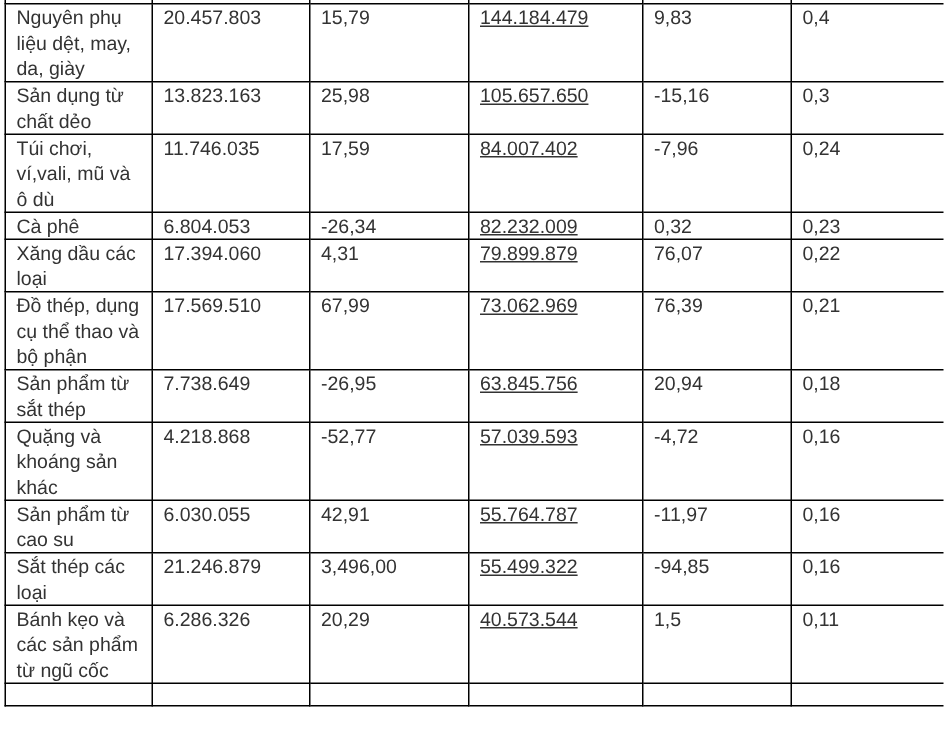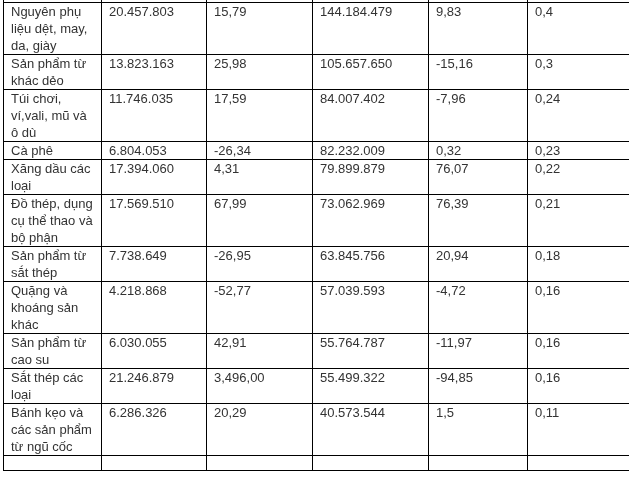--- a/index.html
+++ b/index.html
@@ -33,21 +33,21 @@
     font-size: 13px;
     line-height: 17px;
     color: #333333;
     padding: 0 4px 0 7px;
     overflow: hidden;
     word-wrap: break-word;
   }
   td.c-name { width: 97px;  padding: 0 9px 0 6px; }
   td.c-v1   { width: 104px; margin-top: 16px; }
   td.c-p1   { width: 105px; margin-left: 48px; }
-  td.c-v2   { width: 115px; }
+  td.c-v2   { width: 115px; text-decoration: underline; }
   td.c-p2   { width: 98px;  }
   td.c-sh   { width: 115px; }
   tr.stub-row td {
     border-top: none;           
     height: 2px;
     padding: 0;
     line-height: 0;
     font-size: 0;
   }
   tr.partial-row td {
@@ -70,21 +70,21 @@
         </tr>
         <tr>
           <td class="c-name">Nguyên phụ liệu dệt, may, da, giày</td>
           <td class="c-v1">20.457.803</td>
           <td class="c-p1">15,79</td>
           <td class="c-v2">144.184.479</td>
           <td class="c-p2">9,83</td>
           <td class="c-sh">0,4</td>
         </tr>
         <tr>
-          <td class="c-name">Sản phẩm từ khác dẻo</td>
+          <td class="c-name">Sản dụng từ chất dẻo</td>
           <td class="c-v1">13.823.163</td>
           <td class="c-p1">25,98</td>
           <td class="c-v2">105.657.650</td>
           <td class="c-p2">-15,16</td>
           <td class="c-sh">0,3</td>
         </tr>
         <tr>
           <td class="c-name">Túi chơi, ví,vali, mũ và ô dù</td>
           <td class="c-v1">11.746.035</td>
           <td class="c-p1">17,59</td>

